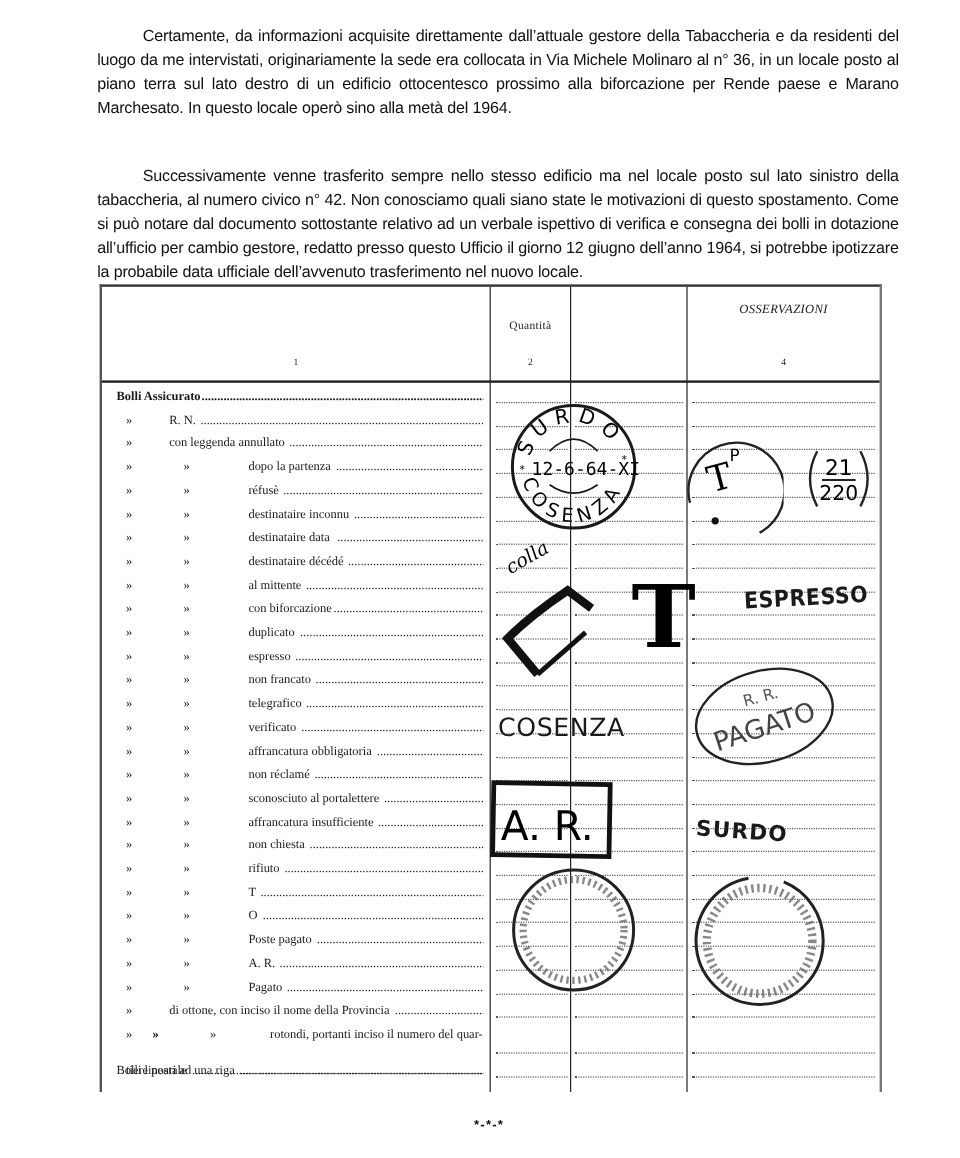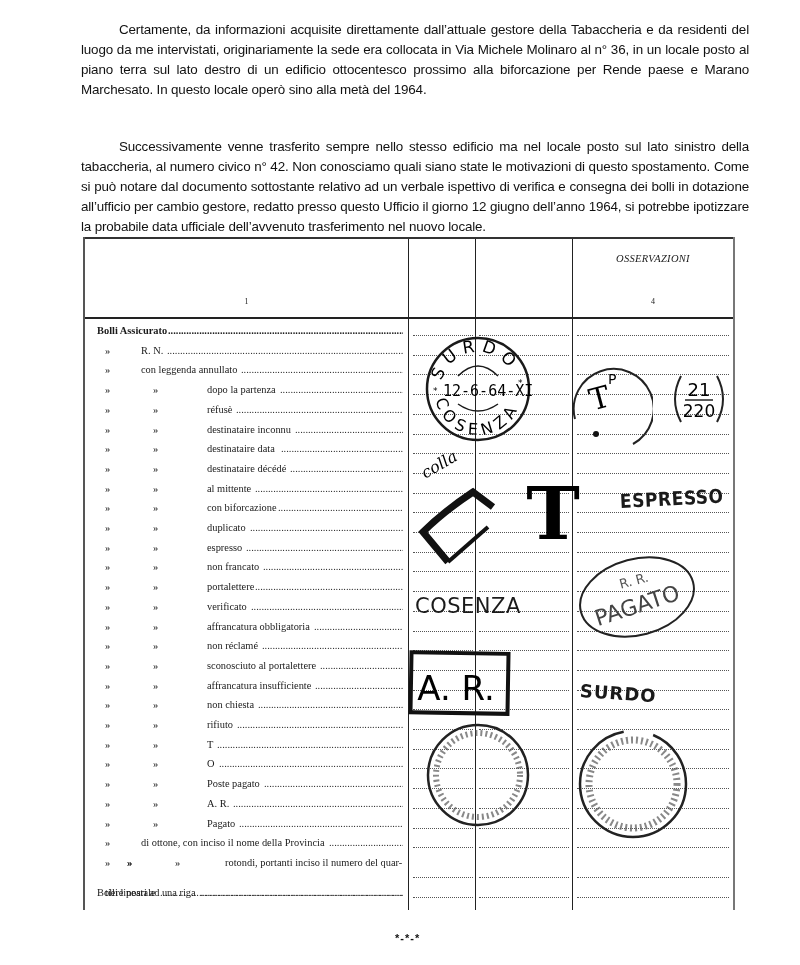--- a/index.html
+++ b/index.html
@@ -41,20 +41,24 @@
   <div class="frame-left"></div>
   <div class="frame-right"></div>
   <div class="vline" style="left:325px"></div>
   <div class="vline" style="left:392px"></div>
   <div class="vline" style="left:489px"></div>
   <div class="head-rule"></div>
 
   <div class="hdr" style="left:2px;width:323px">
     <div class="num">1</div>
   </div>
+  <div class="hdr" style="left:326px;width:66px;font-size:9.5px">
+    <div class="t1" style="top:30px">Quantità</div>
+    <div class="num">2</div>
+  </div>
   <div class="hdr" style="left:490px;width:160px;font-style:italic">
     <div class="t1" style="top:16px">OSSERVAZIONI</div>
     <div class="num" style="font-style:normal">4</div>
   </div>
 
   <div id="rows">
       <div class="rowlabel" style="top: 87px; font-weight: bold;">
         <span class="txt a">Bolli Assicurato</span>
         <span class="dots" style="left: 71px;">........................................................................................................................</span>
       </div>
@@ -124,21 +128,21 @@
       </div>
       <div class="rowlabel" style="top: 323.4px;">
         <span class="g1">»</span>
         <span class="g2">»</span>
         <span class="txt">non francato</span>
         <span class="dots" style="left: 166px;">........................................................................................................................</span>
       </div>
       <div class="rowlabel" style="top: 343.1px;">
         <span class="g1">»</span>
         <span class="g2">»</span>
-        <span class="txt">portalettere</span>
+        <span class="txt">telegrafico</span>
         <span class="dots" style="left: 158px;">........................................................................................................................</span>
       </div>
       <div class="rowlabel" style="top: 362.8px;">
         <span class="g1">»</span>
         <span class="g2">»</span>
         <span class="txt">verificato</span>
         <span class="dots" style="left: 154px;">........................................................................................................................</span>
       </div>
       <div class="rowlabel" style="top: 382.5px;">
         <span class="g1">»</span>

